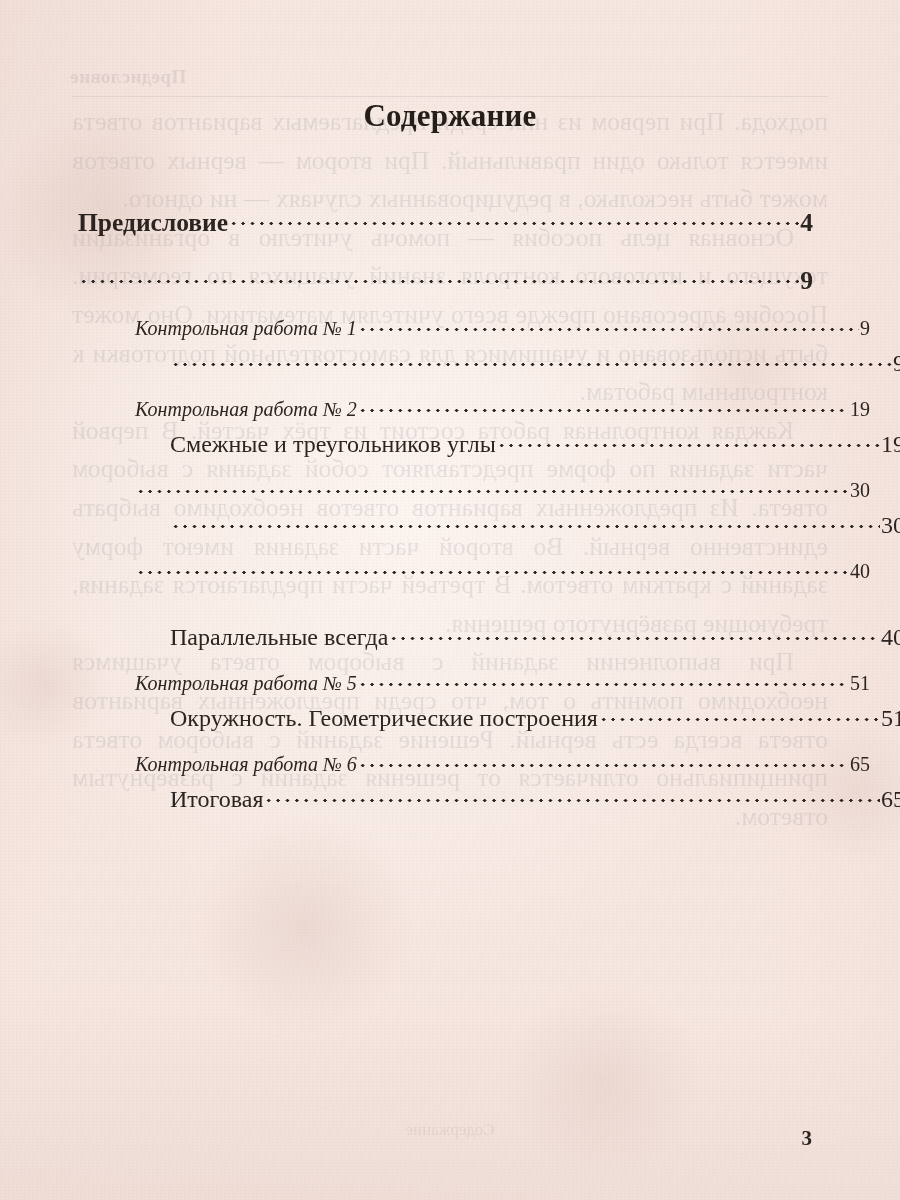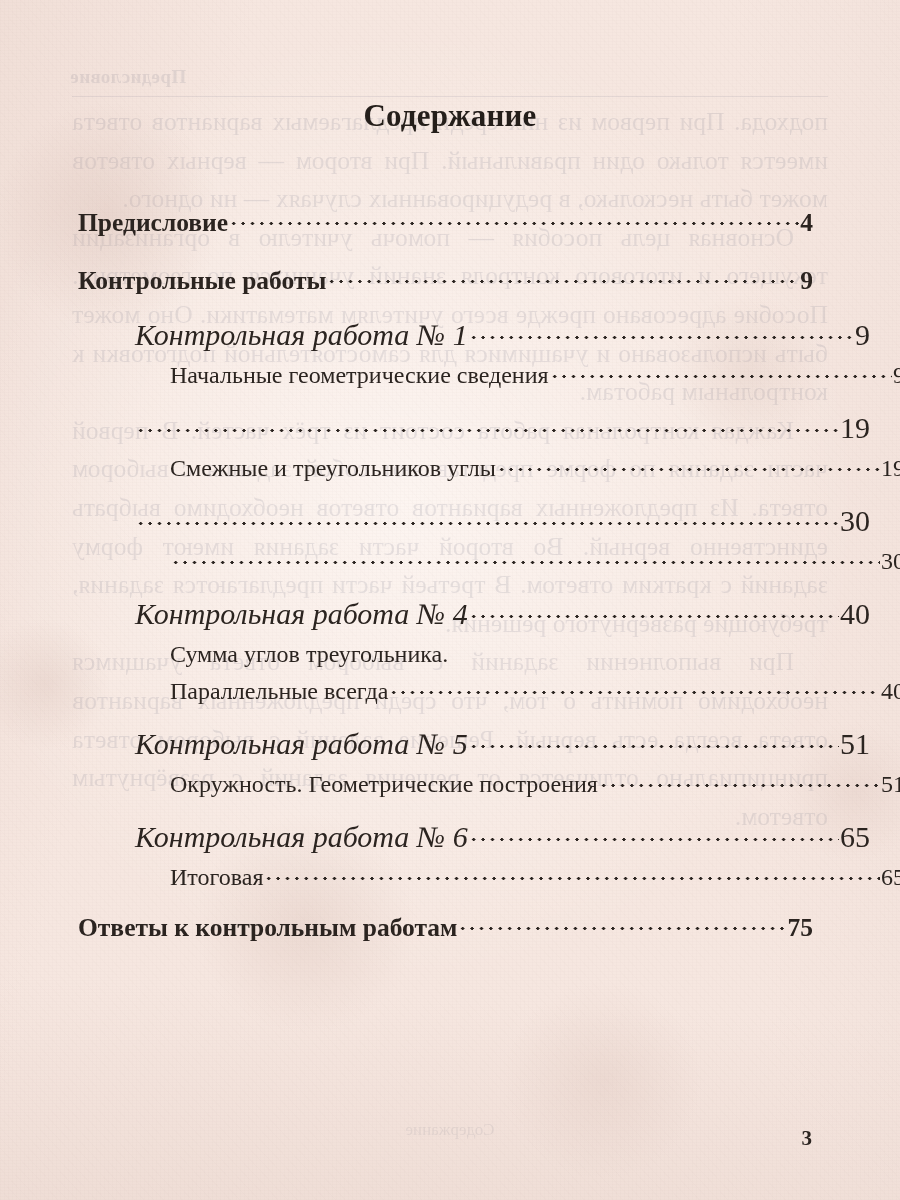--- a/index.html
+++ b/index.html
@@ -167,21 +167,21 @@
     color: #2b2420;
     font-variant-numeric: lining-nums;
   }
 
   
   .lvl1 { font-weight: bold; font-size: 25.5px; }
   .lvl1 .pageno { font-weight: bold; }
   .lvl1 .leader::before { bottom: 0.22em; }
 
   
-  .lvl2 { font-style: italic; font-size: 30px; margin-left: 57px; }
+  .lvl2 { font-style: italic; font-size: 20px; margin-left: 57px; }
   .lvl2 .pageno { font-style: normal; }
 
   
   .lvl3 { font-size: 24px; margin-left: 92px; }
 
   .gap-sm { height: 7px; }
   .gap-md { height: 13px; }
   .gap-lg { height: 19px; }
 
   .folio {
@@ -217,38 +217,37 @@
 
     <div class="toc" id="toc-list">
         <div class="row lvl1">
           <span class="label">Предисловие</span>
           <span class="leader"></span>
           <span class="pageno">4</span>
         </div>
         <div class="gap-md"></div>
         <div class="gap-md"></div>
         <div class="row lvl1">
-          <span class="label">Контрольные работы</span>
           <span class="leader"></span>
           <span class="pageno">9</span>
         </div>
         <div class="gap-lg"></div>
         <div class="row lvl2">
           <span class="label">Контрольная работа № 1</span>
           <span class="leader"></span>
           <span class="pageno">9</span>
         </div>
         <div class="gap-sm"></div>
         <div class="row lvl3">
-          <span class="label">Начальные геометрические сведения</span>
           <span class="leader"></span>
           <span class="pageno">9</span>
         </div>
         <div class="gap-lg"></div>
         <div class="row lvl2">
+          <span class="label">Контрольная работа № 2</span>
           <span class="leader"></span>
           <span class="pageno">19</span>
         </div>
         <div class="gap-sm"></div>
         <div class="row lvl3">
           <span class="label">Смежные и треугольников углы</span>
           <span class="leader"></span>
           <span class="pageno">19</span>
         </div>
         <div class="gap-lg"></div>
@@ -256,27 +255,25 @@
           <span class="leader"></span>
           <span class="pageno">30</span>
         </div>
         <div class="gap-sm"></div>
         <div class="row lvl3">
           <span class="leader"></span>
           <span class="pageno">30</span>
         </div>
         <div class="gap-lg"></div>
         <div class="row lvl2">
-          <span class="label">Контрольная работа № 4</span>
           <span class="leader"></span>
           <span class="pageno">40</span>
         </div>
         <div class="gap-sm"></div>
         <div class="row lvl3">
-          <span class="label">Сумма углов треугольника.</span>
           <span class="leader nodots"></span>
           <span class="pageno"></span>
         </div>
         <div class="gap-sm"></div>
         <div class="row lvl3">
           <span class="label">Параллельные всегда</span>
           <span class="leader"></span>
           <span class="pageno">40</span>
         </div>
         <div class="gap-lg"></div>
@@ -297,23 +294,18 @@
           <span class="leader"></span>
           <span class="pageno">65</span>
         </div>
         <div class="gap-sm"></div>
         <div class="row lvl3">
           <span class="label">Итоговая</span>
           <span class="leader"></span>
           <span class="pageno">65</span>
         </div>
         <div class="gap-lg"></div>
-        <div class="row lvl1">
-          <span class="label">Ответы  к контрольным работам</span>
-          <span class="leader"></span>
-          <span class="pageno">75</span>
-        </div>
       </div>
 
     <div class="folio">3</div>
 
   </div>
 </div>
 
 </body></html>

